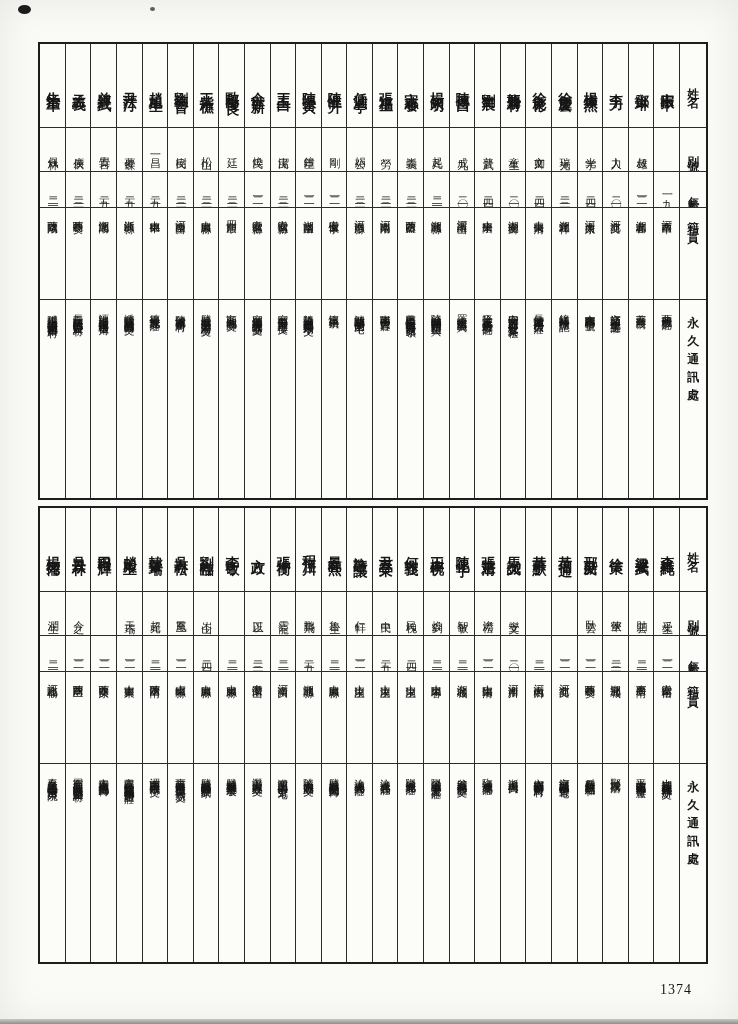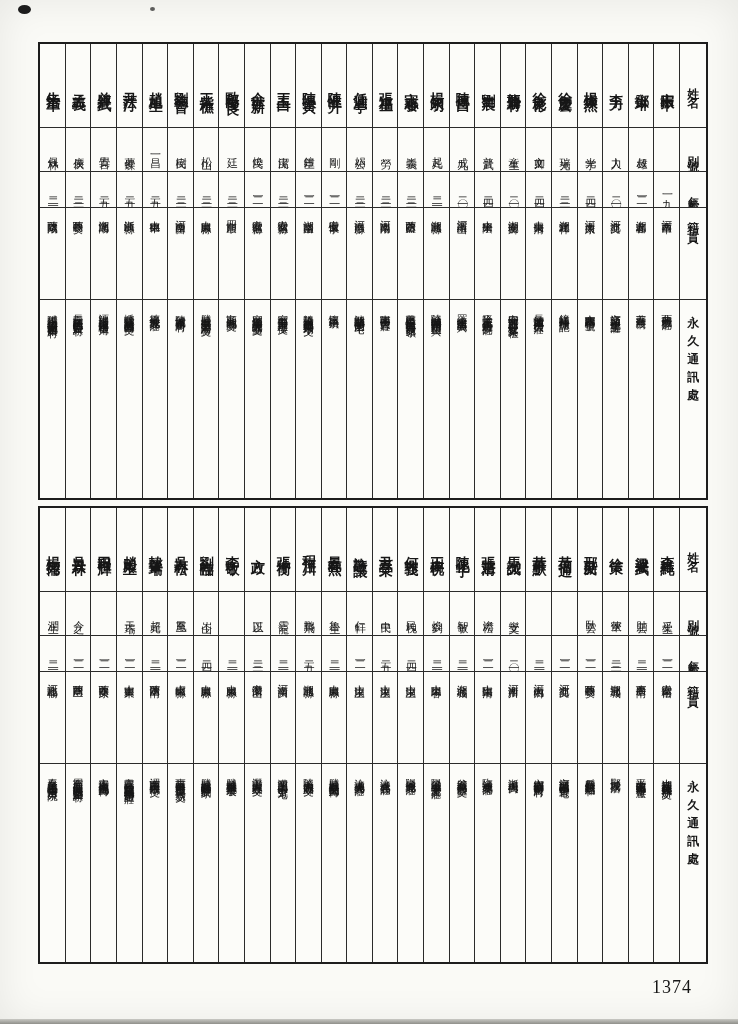--- a/index.html
+++ b/index.html
@@ -53,21 +53,21 @@
   .t-native{font-size:10.5px;letter-spacing:1px;}
   .t-address{font-size:10.5px;letter-spacing:1px;max-height:100%;}
   .hv{font-size:12px;font-weight:bold;}
   .h-name{letter-spacing:8px;}
   .h-alias{letter-spacing:4px;}
   .h-age{letter-spacing:3px;font-size:11px;}
   .h-native{letter-spacing:10px;}
   .h-address{letter-spacing:18px;}
   .page-number{
     position:absolute;right:46px;bottom:26px;
-    font-size:18px;letter-spacing:1px;
+    font-size:14px;letter-spacing:1px;
     font-family:"Liberation Serif","DejaVu Serif",serif;
   }
   .speck{position:absolute;background:#1c1c1c;border-radius:50%;}
   .speck-1{left:18px;top:5px;width:13px;height:9px;}
   .speck-2{left:150px;top:7px;width:5px;height:4px;opacity:.7;}
   .scan-edge{
     position:absolute;left:0;right:0;bottom:0;height:5px;
     background:linear-gradient(to bottom,#c9c9c4,#8f8f8a);
   }
 </style>

